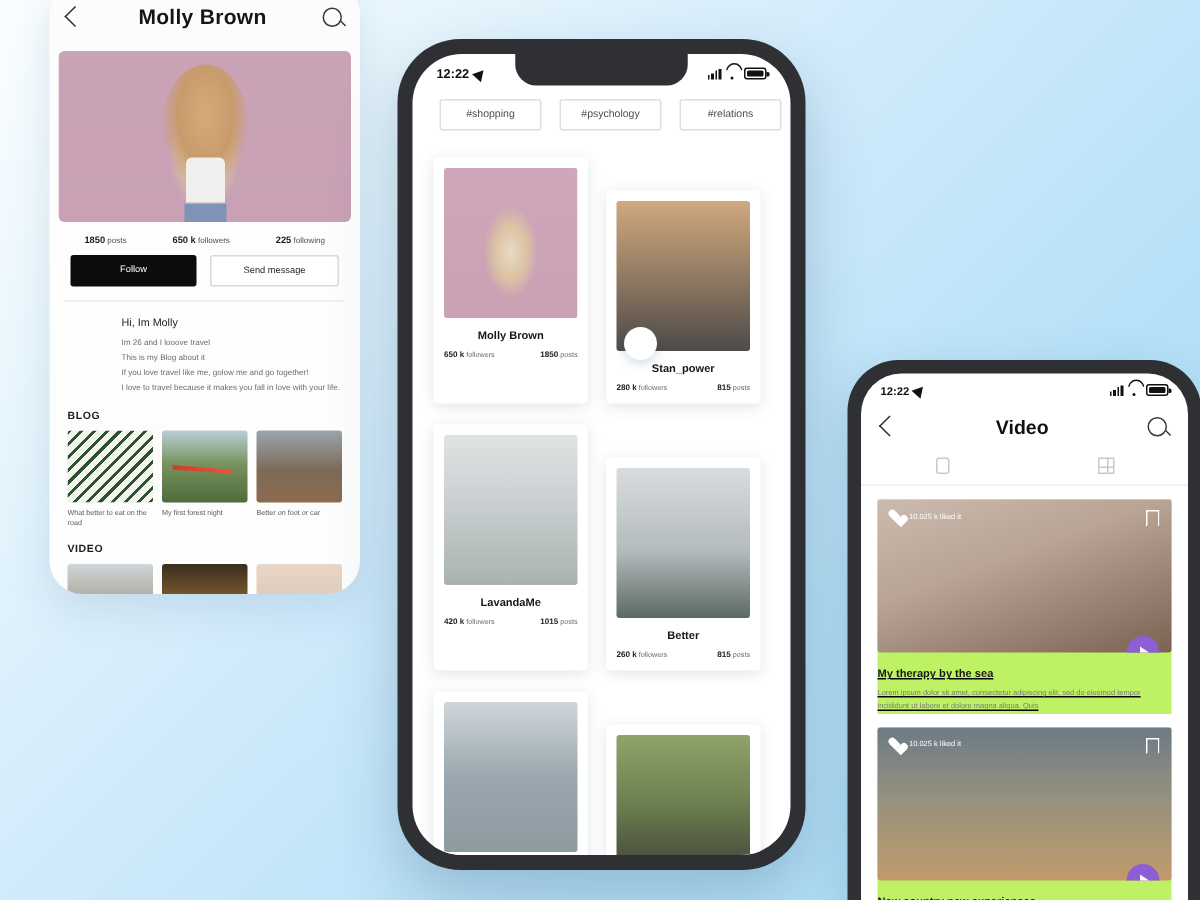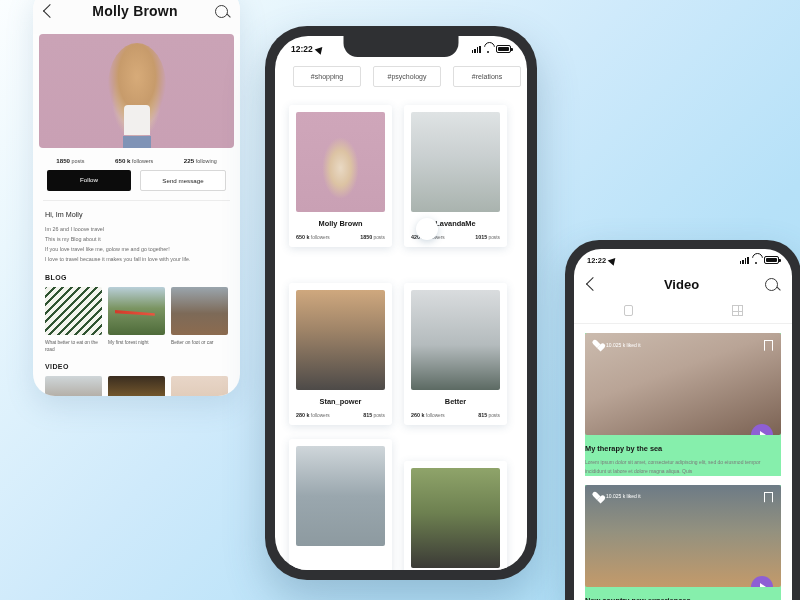--- a/index.html
+++ b/index.html
@@ -39,21 +39,21 @@
   .pl-hero .jeans { position:absolute; left:50%; bottom:0; width:28px; height:12px; background:#7f93b6; transform:translateX(-50%);}
   .pl-hero .hair  { position:absolute; left:50%; top:8%; width:58px; height:84px; transform:translateX(-50%);
                     background: radial-gradient(ellipse at 50% 40%, #d7ab79 0%, #c79b6b 45%, rgba(199,155,107,0) 72%); border-radius:50% 50% 45% 45%;}
   .pl-stats { display: flex; justify-content: space-around; align-items: center; padding: 9px 8px 6px; }
   .pl-stats .st { font-size: 5.4px; color: #4d4d4d; white-space: nowrap; }
   .pl-stats .st b { font-size: 6.2px; color: #1b1b1b; }
   .pl-btns { display: flex; gap: 9px; padding: 0 14px 9px; }
   .btn-follow { flex:1; background:#0c0c0c; color:#fff; font-size:6.2px; text-align:center; padding:6px 0; border-radius:2px; }
   .btn-msg { flex:1; background:#fff; color:#242424; font-size:6.2px; text-align:center; padding:6px 0; border:1px solid #d8d8d8; border-radius:2px; }
   .pl-divider { height:1px; background:#ececec; margin: 0 10px 9px; }
-  .pl-bio { padding: 0 12px; }
+  .pl-bio { padding: 0 12px; margin-left: 36px; }
   .pl-bio h4 { font-size: 7.2px; color:#1d1d1d; margin-bottom:5px; font-weight:normal;}
   .pl-bio p { font-size: 5.4px; color:#6d6d6d; line-height: 1.85; }
   .pl-sec { font-size: 7px; font-weight: bold; color:#1c1c1c; padding: 10px 12px 6px; letter-spacing:.4px;}
   .pl-grid { display:flex; gap:6px; padding: 0 12px; }
   .pl-cell { flex:1; }
   .pl-thumb { height: 48px; border-radius:2px; }
   .pl-cap { font-size:4.8px; color:#5c5c5c; line-height:1.5; margin-top:4px; }
   .th-leaf { background: repeating-linear-gradient(135deg,#2f5331 0 2px, #f3f4ee 2px 6px), #f3f4ee; }
   .th-forest { background: linear-gradient(180deg,#b9cfd9 0%, #7a9461 45%, #4e6b3a 100%); position:relative;}
   .th-forest::after{content:"";position:absolute;left:12%;top:48%;width:70%;height:8px;background:linear-gradient(90deg,#d23b2a,#e85640);clip-path:polygon(0 0,100% 40%,100% 70%,0 40%);}
@@ -116,21 +116,21 @@
   .pr-screen { width:100%; height:100%; background:#fff; border-radius: 27px 27px 0 0; overflow:hidden; position:relative;}
   .pr-statusbar { height:20px; display:flex; align-items:center; justify-content:space-between; padding: 2px 13px 0; font-size:7.5px; font-weight:bold; color:#111;}
   .pr-header { height:30px; display:flex; align-items:center; padding: 0 14px; }
   .pr-title { flex:1; text-align:center; font-size:13px; font-weight:bold; color:#101010; }
   .segs { display:flex; border-bottom:1px solid #efefef; }
   .seg { flex:1; display:flex; justify-content:center; padding:6px 0 7px; }
   .ic-phone { width:9px;height:11px;border:1.3px solid #c9c9c9; border-radius:2px;}
   .ic-grid { width:11px;height:11px;border:1.3px solid #c9c9c9; position:relative;}
   .ic-grid::before{content:"";position:absolute;left:50%;top:0;width:1.3px;height:100%;background:#c9c9c9;}
   .ic-grid::after{content:"";position:absolute;top:50%;left:0;height:1.3px;width:100%;background:#c9c9c9;}
-  .vcard { margin: 9px 11px 0; background:#86efac; }
+  .vcard { margin: 9px 11px 0; background:#bef264;text-decoration:underline; }
   .vmedia { height:102px; border-radius:2px; position:relative; overflow:hidden;}
   .vm1 { background: linear-gradient(160deg,#cbbbae 0%, #b9a496 40%, #7b6253 100%); }
   .vm2 { background: linear-gradient(180deg,#6d7b86 0%, #93917f 45%, #c39a6a 100%); }
   .likebar { position:absolute; top:7px; left:8px; display:flex; align-items:center; gap:4px;}
   .heart { width:9px; height:9px; position:relative;}
   .heart::before,.heart::after{content:"";position:absolute;width:5px;height:8px;background:#fff;border-radius:4px 4px 0 0;top:0;}
   .heart::before{left:4px;transform:rotate(-45deg);transform-origin:0 100%;}
   .heart::after{left:4px;transform:rotate(45deg);transform-origin:0 100%;}
   .liketxt { font-size:5px; color:#fff; }
   .bookmark { position:absolute; top:7px; right:8px; width:9px;height:11px;border:1.3px solid #fff; border-bottom:none; clip-path: polygon(0 0,100% 0,100% 100%,50% 72%,0 100%);}
@@ -241,39 +241,39 @@
 
       <div class="ucard">
         <div class="uimg img-molly"></div>
         <div class="uname">Molly Brown</div>
         <div class="umeta">
           <span><b>650 k</b> <span>followers</span></span>
           <span><b>1850</b> <span>posts</span></span>
         </div>
       </div>
 
+      <div class="ucard lower">
+        <div class="uimg img-stan"></div>
+        <div class="uname">Stan_power</div>
+        <div class="umeta">
+          <span><b>280 k</b> <span>followers</span></span>
+          <span><b>815</b> <span>posts</span></span>
+        </div>
+      </div>
+
       <div class="ucard">
         <div class="uimg img-lav"></div>
         <div class="uname">LavandaMe</div>
         <div class="umeta">
           <span><b>420 k</b> <span>followers</span></span>
           <span><b>1015</b> <span>posts</span></span>
         </div>
       </div>
 
       <div class="ucard lower">
-        <div class="uimg img-stan"></div>
-        <div class="uname">Stan_power</div>
-        <div class="umeta">
-          <span><b>280 k</b> <span>followers</span></span>
-          <span><b>815</b> <span>posts</span></span>
-        </div>
-      </div>
-
-      <div class="ucard lower">
         <div class="uimg img-colin"></div>
         <div class="uname">Better</div>
         <div class="umeta">
           <span><b>260 k</b> <span>followers</span></span>
           <span><b>815</b> <span>posts</span></span>
         </div>
       </div>
 
       <div class="ucard">
         <div class="uimg img-sun"></div>

